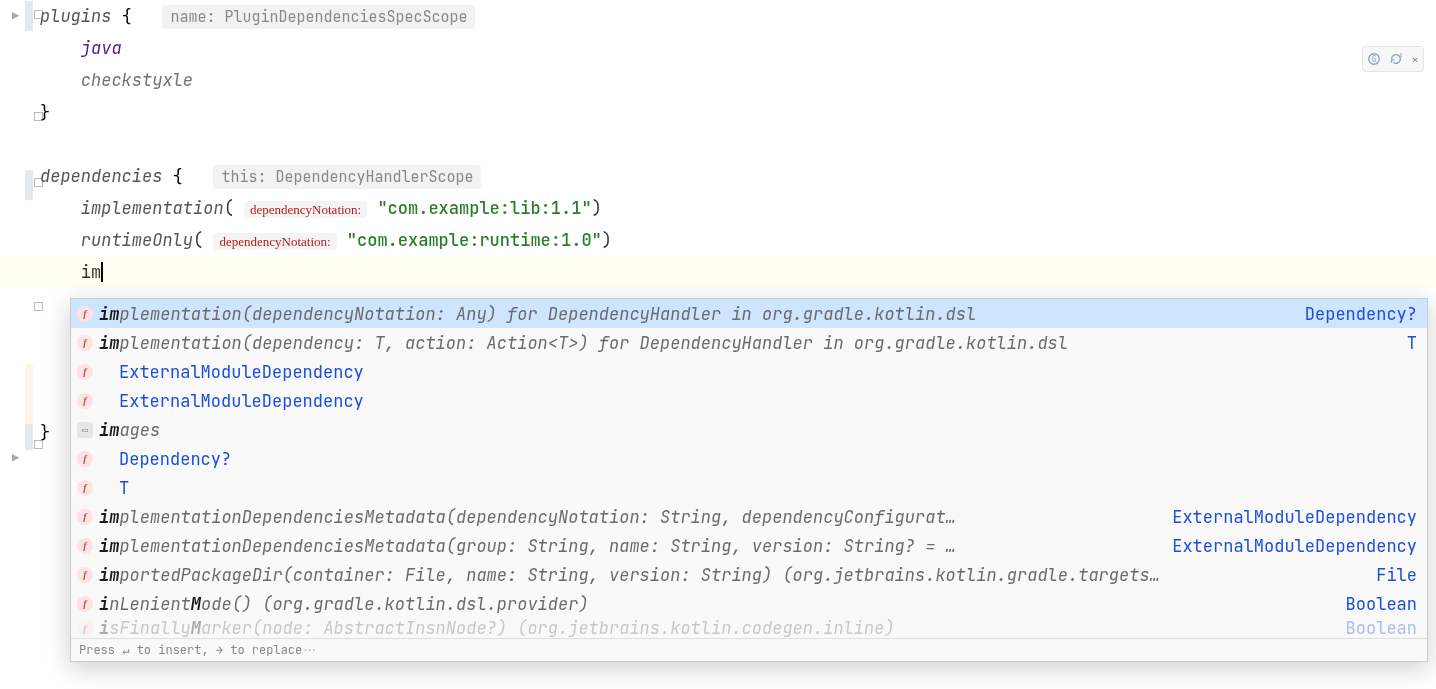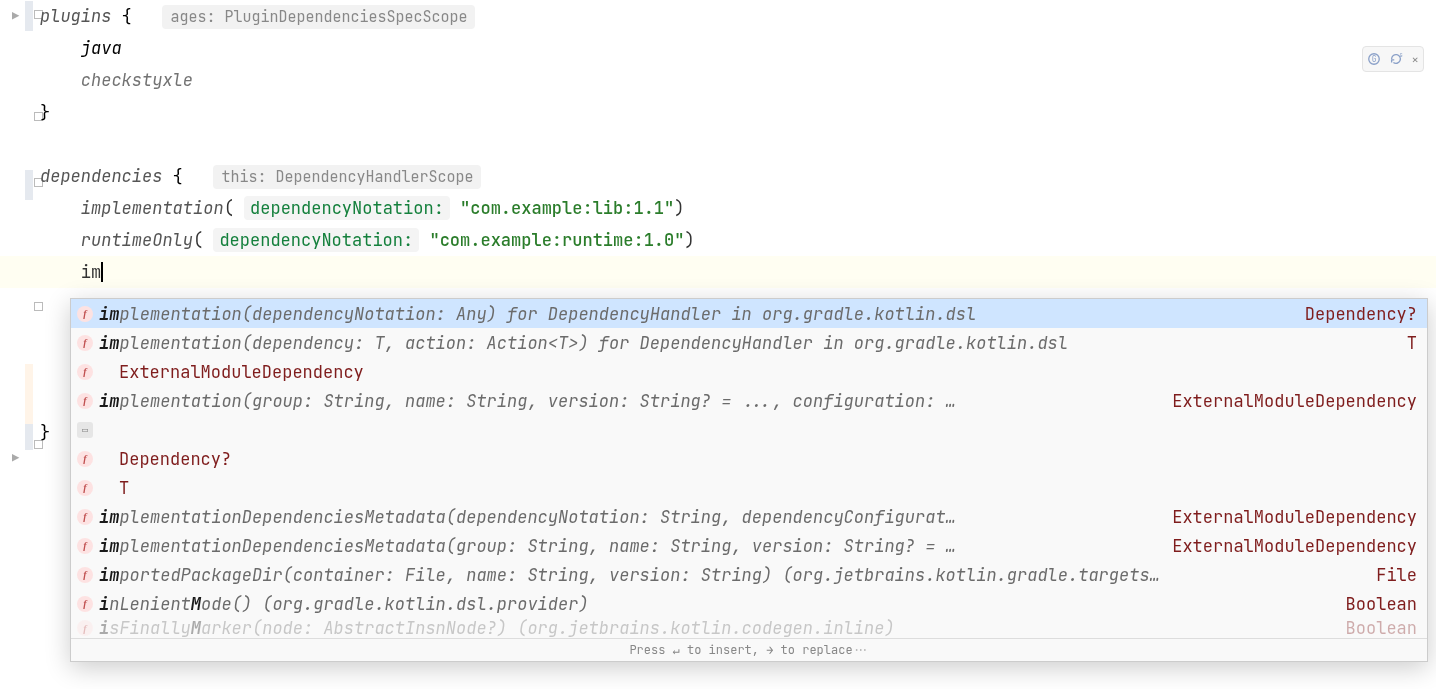--- a/index.html
+++ b/index.html
@@ -7,45 +7,45 @@
   .editor { position:relative; width:1436px; height:689px; overflow:hidden; }
   .gutter { position:absolute; left:0; top:0; width:40px; height:100%; background:#fff; }
   .fold { position:absolute; left:12px; color:#aaa; font-size:12px; user-select:none; }
   .fold-box { position:absolute; left:34px; width:9px; height:9px; border:1px solid #bbb; background:#fff; }
   .line-marker { position:absolute; left:25px; width:8px; height:26px; background:#e5e9ef; }
   .code { position:absolute; left:40px; top:0; right:0; }
   .ln { height:32px; line-height:32px; white-space:pre; font-family: "JetBrains Mono","Consolas","Menlo",monospace; }
   .ln.active { background:#fffef2; margin-left:-40px; padding-left:40px; }
   .italic { font-style:italic; color:#555; }
   .italic.err { color:#737373; font-style:italic; }
-  .italic.plugin { color:#000000; font-style:italic;margin-top:41px; }
+  .italic.plugin { color:#4c1d95; font-style:italic;margin-top:41px; }
   .hint { background:#f2f2f2; color:#888; border-radius:4px; padding:2px 8px; font-size:15px; font-style:normal; }
-  .param-hint { color:#15803d; font-size:17px; background:#f4f4f4; border-radius:4px; padding:1px 6px; font-style:normal;}
+  .param-hint { color:#b91c1c; font-size:13px; background:#f4f4f4; border-radius:4px; padding:1px 6px; font-style:normal;font-family:Liberation Serif, serif;}
   .str { color:#2b7d2b; font-weight:500;}
   .brace { color:#000; }
   .caret { display:inline-block; width:2px; height:20px; background:#000; vertical-align:middle; margin-bottom:3px;}
   
   
   .inspections { position:absolute; top:46px; right:12px; background:#f7f7f7; border:1px solid #e4e4e4; border-radius:4px; display:flex; align-items:center; height:26px; padding:0 4px; gap:8px;}
   .inspections span { font-size:13px; color:#8a8a8a; display:flex; align-items:center; gap:2px;}
   .insp-close { color:#999; font-size:15px; cursor:pointer;}
   .insp-icon { width:14px; height:14px; display:inline-block; }
 
   
   .popup { position:absolute; left:70px; top:298px; width:1358px; background:#f9f9f9; border:1px solid #ccc; box-shadow:0 6px 24px rgba(0,0,0,.2); font-size:17px;}
   .popup-row { display:flex; align-items:center; height:29px; padding:0 10px 0 6px; gap:6px; overflow:hidden;}
   .popup-row.sel { background:#cfe5ff; }
   .popup-row .ic { width:16px; height:16px; border-radius:50%; background:#fde2e2; color:#c05050; font-size:10px; font-weight:600; display:flex; align-items:center; justify-content:center; flex-shrink:0; font-style:italic; font-family:serif;}
   .popup-row .ic.pkg { border-radius:3px; background:#e6e6e6; color:#888; font-style:normal; font-family:monospace;}
   .popup-row .main { flex:1; white-space:nowrap; overflow:hidden; text-overflow:ellipsis; color:#6b6b6b;font-style:italic;}
   .popup-row .main .matched { color:#1a1a1a; font-weight:600; }
   .popup-row .main .extra-match { color:#1a1a1a; font-weight:600;}
-  .popup-row .tail { color:#7f1d1d; white-space:nowrap; padding-left:20px;}
+  .popup-row .tail { color:#1d4ed8; white-space:nowrap; padding-left:20px;}
   .popup-row.cut { opacity:.35; height:20px; overflow:hidden;}
-  .popup-foot { border-top:1px solid #ddd; font-size:12px; color:#888; padding:3px 8px; display:flex; justify-content:center; align-items:center;}
+  .popup-foot { border-top:1px solid #ddd; font-size:12px; color:#888; padding:3px 8px; display:flex; justify-content:flex-start; align-items:center;}
   .more-dots { color:#888; writing-mode:vertical-rl; font-size:12px;}
 </style>
 </head>
 <body>
 
 <div class="editor">
 
   <div class="gutter">
     <div class="fold" style="top:8px">▶</div>
     <div class="line-marker" style="top:1px;height:30px"></div>
@@ -71,21 +71,21 @@
       <svg class="insp-icon" viewBox="0 0 16 16">
           <path d="M3 8a5 5 0 1 1 2 4" fill="none" stroke="#8aa0c8" stroke-width="1.5"></path>
           <path d="M3 12v-3h3" fill="none" stroke="#8aa0c8" stroke-width="1.5"></path>
           <text x="12" y="6" font-size="6" fill="#8aa0c8">G</text>
         </svg>
     </span>
     <span class="insp-close">×</span>
   </div>
 
   <div class="code">
-    <div class="ln"><span class="italic">plugins</span> <span class="brace">{</span>   <span class="hint">ages: PluginDependenciesSpecScope</span></div>
+    <div class="ln"><span class="italic">plugins</span> <span class="brace">{</span>   <span class="hint">name: PluginDependenciesSpecScope</span></div>
     <div class="ln">    <span class="italic plugin">java</span></div>
     <div class="ln">    <span class="italic err">checkstyxle</span></div>
     <div class="ln"><span class="brace">}</span></div>
     <div class="ln"> </div>
     <div class="ln"><span class="italic">dependencies</span> <span class="brace">{</span>   <span class="hint">this: DependencyHandlerScope</span></div>
     <div class="ln">    <span class="italic">implementation</span>( <span class="param-hint">dependencyNotation:</span> <span class="str">"com.example:lib:1.1"</span>)</div>
     <div class="ln">    <span class="italic">runtimeOnly</span>( <span class="param-hint">dependencyNotation:</span> <span class="str">"com.example:runtime:1.0"</span>)</div>
     <div class="ln active">    <span>im</span><span class="caret"></span></div>
     <div class="ln"> </div>
     <div class="ln"> </div>
@@ -105,25 +105,25 @@
           <span class="ic">f</span>
           <span class="main"><span class="matched">im</span><span>plementation</span><span>(dependency: T, action: Action&lt;T&gt;) for DependencyHandler in org.gradle.kotlin.dsl</span></span>
           <span class="tail">T</span>
         </div>
         <div class="popup-row">
           <span class="ic">f</span>
           <span class="tail">ExternalModuleDependency</span>
         </div>
         <div class="popup-row">
           <span class="ic">f</span>
-          <span class="main"><span class="matched">im</span><span>plementation</span><span>(group: String, name: String, version: String? = ..., configuration: …</span></span>
           <span class="tail">ExternalModuleDependency</span>
         </div>
         <div class="popup-row">
           <span class="ic pkg">▭</span>
+          <span class="main"><span class="matched">im</span><span>ages</span></span>
           <span class="tail"></span>
         </div>
         <div class="popup-row">
           <span class="ic">f</span>
           <span class="tail">Dependency?</span>
         </div>
         <div class="popup-row">
           <span class="ic">f</span>
           <span class="tail">T</span>
         </div>

